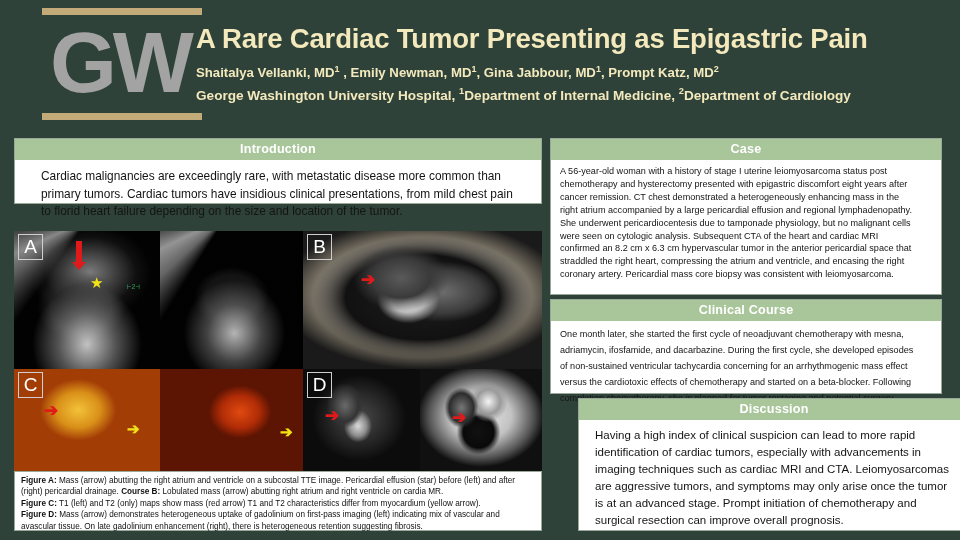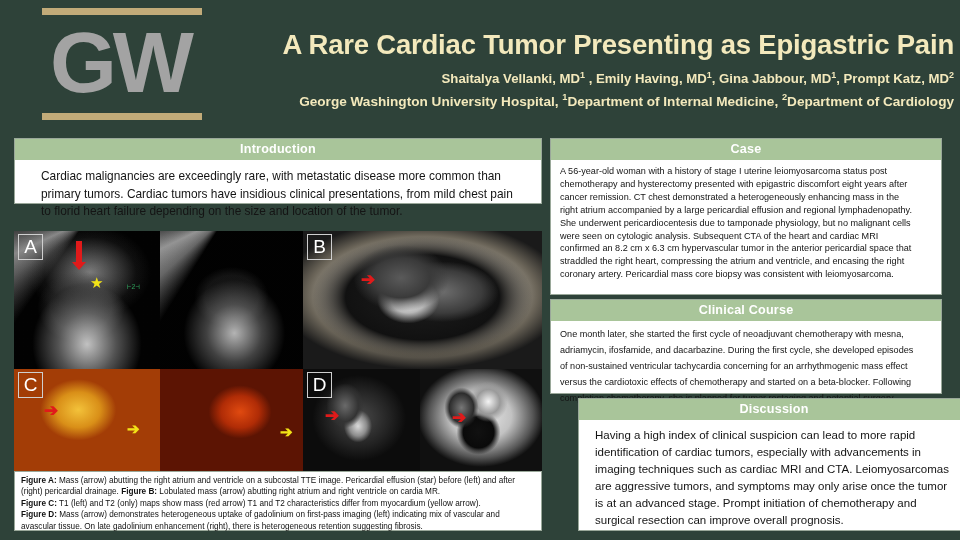--- a/index.html
+++ b/index.html
@@ -34,23 +34,23 @@
     color: #a3a3a3;
     font-family: "Liberation Sans", sans-serif;
     font-weight: bold;
     font-size: 86px;
     letter-spacing: -4px;
     line-height: 96px;
     text-align: center;
   }
   #title-block {
     position: absolute;
-    left: 196px; top: 28px;
+    left: 196px; top: 22px;
     width: 758px;
-    text-align: right;
+    text-align: left;
   }
   #poster-title {
     color: #f3e9bc;
     font-size: 27.5px;
     font-weight: bold;
     line-height: 34px;
     letter-spacing: -0.2px;
     white-space: nowrap;
   }
   #authors, #affiliations {
@@ -240,21 +240,21 @@
 
 <div id="poster">
 
   <div id="header">
     <div class="gold-bar top"></div>
     <div id="gw-logo">GW</div>
     <div class="gold-bar bottom"></div>
 
     <div id="title-block">
       <div id="poster-title">A Rare Cardiac Tumor Presenting as Epigastric Pain</div>
-      <div id="authors"><span>Shaitalya Vellanki, MD</span><span class="sup">1</span><span> , Emily Having, MD</span><span class="sup">1</span><span>, Gina Jabbour, MD</span><span class="sup">1</span><span>, Prompt Katz, MD</span><span class="sup">2</span></div>
+      <div id="authors"><span>Shaitalya Vellanki, MD</span><span class="sup">1</span><span> , Emily Newman, MD</span><span class="sup">1</span><span>, Gina Jabbour, MD</span><span class="sup">1</span><span>, Prompt Katz, MD</span><span class="sup">2</span></div>
       <div id="affiliations"><span>George Washington University Hospital, </span><span class="sup">1</span><span>Department of  Internal Medicine, </span><span class="sup">2</span><span>Department of Cardiology</span></div>
     </div>
   </div>
 
   <div class="panel" id="intro-panel">
     <div class="panel-head">Introduction</div>
     <div class="panel-body">Cardiac malignancies are exceedingly rare, with metastatic disease more common than primary tumors. Cardiac tumors have insidious clinical presentations, from mild chest pain to florid heart failure depending on the size and location of the tumor.</div>
   </div>
 
   <div id="figure-block">
@@ -294,21 +294,21 @@
       </div>
 
       <div class="fig-cell mr-d2" style="left:406px; width:122px;">
         <div class="red-arrow-sm" style="left:32px; top:40px;">➔</div>
       </div>
     </div>
   </div>
 
   <div id="caption-panel">
     <div>
-      <b>Figure A:</b><span> Mass (arrow) abutting the right atrium and ventricle on a subcostal TTE image. Pericardial effusion (star) before (left) and after (right) pericardial drainage. </span><b>Figure B:</b><span> Lobulated mass (arrow) abutting right atrium and right ventricle on cardia MR.</span>
+      <b>Figure A:</b><span> Mass (arrow) abutting the right atrium and ventricle on a subcostal TTE image. Pericardial effusion (star) before (left) and after (right) pericardial drainage. </span><b>Course B:</b><span> Lobulated mass (arrow) abutting right atrium and right ventricle on cardia MR.</span>
     </div>
     <div>
       <b>Figure C:</b><span> T1 (left) and T2 (only) maps show mass (red arrow) T1 and T2 characteristics differ from myocardium (yellow arrow).</span>
     </div>
     <div>
       <b>Figure D:</b><span> Mass (arrow) demonstrates heterogeneous uptake of gadolinium on first-pass imaging (left) indicating mix of vascular and avascular tissue. On late gadolinium enhancement (right), there is heterogeneous retention suggesting fibrosis.</span>
     </div>
   </div>
 
   <div class="panel" id="case-panel">

